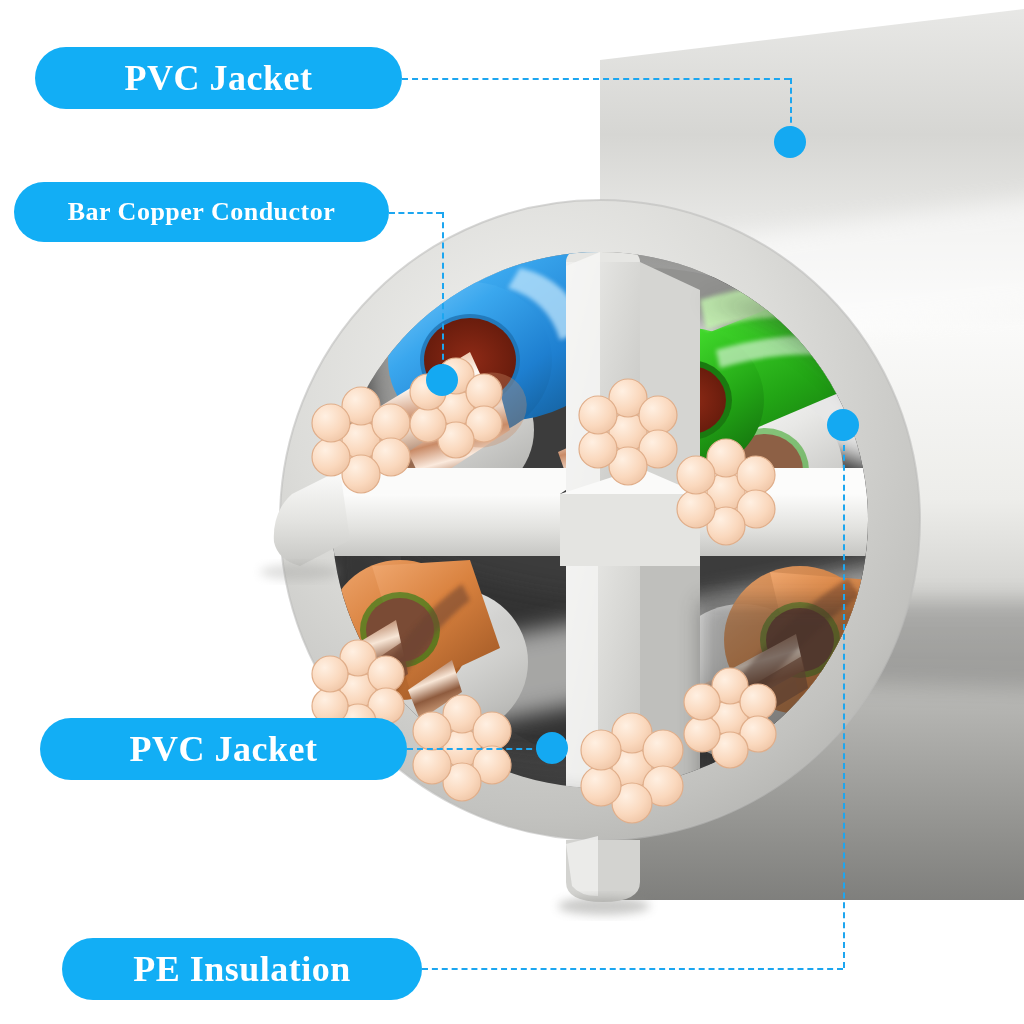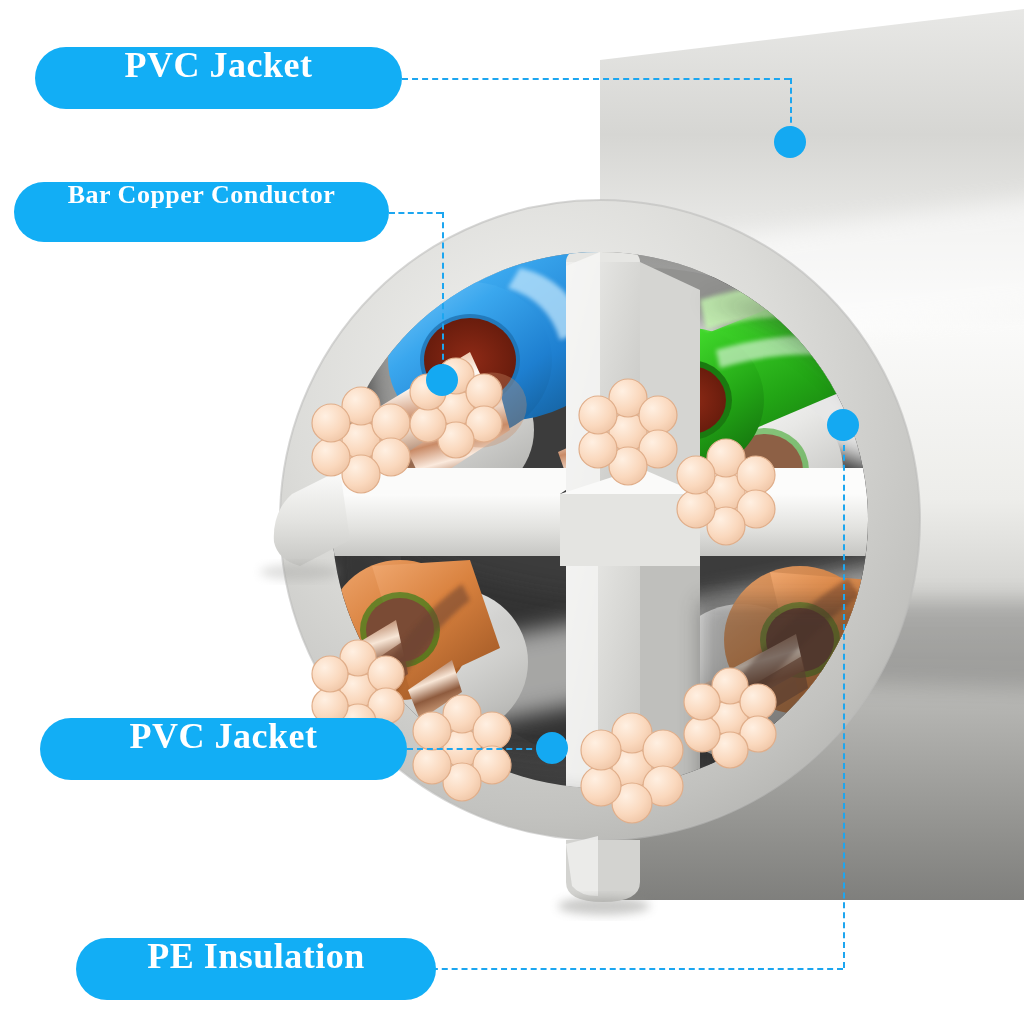--- a/index.html
+++ b/index.html
@@ -22,21 +22,21 @@
     position: absolute;
     inset: 0;
     width: 1024px;
     height: 1024px;
   }
 
   
   .pill {
     position: absolute;
     display: flex;
-    align-items: flex-start;
+    align-items: center;
     justify-content: center;
     box-sizing: border-box;
     border-radius: 999px;
     color: #ffffff;
     font-family: "Liberation Serif", serif;
     font-weight: bold;
     letter-spacing: 0.5px;
     white-space: nowrap;
     user-select: none;
     line-height: 1;
@@ -404,18 +404,18 @@
         <span>Bar  Copper  Conductor</span>
       </div>
       <div class="leader h" style="left: 407px; top: 748px; width: 145px; border-top-color: rgb(28, 166, 240);"></div>
       <div class="dot" style="left: 536px; top: 732px; width: 32px; height: 32px; background: rgb(20, 169, 242);"></div>
       <div class="pill" style="left: 40px; top: 718px; width: 367px; height: 62px; background: rgb(18, 174, 245); color: rgb(255, 255, 255); font-size: 36px;">
         <span>PVC  Jacket</span>
       </div>
       <div class="leader h" style="left: 422px; top: 968px; width: 421px; border-top-color: rgb(28, 166, 240);"></div>
       <div class="leader v" style="left: 843px; top: 425px; height: 543px; border-left-color: rgb(28, 166, 240);"></div>
       <div class="dot" style="left: 827px; top: 409px; width: 32px; height: 32px; background: rgb(20, 169, 242);"></div>
-      <div class="pill" style="left: 76px; top: 938px; width: 360px; height: 62px; background: rgb(18, 174, 245); color: rgb(255, 255, 255); font-size: 36px;">
+      <div class="pill" style="left: 62px; top: 938px; width: 360px; height: 62px; background: rgb(18, 174, 245); color: rgb(255, 255, 255); font-size: 36px;">
         <span>PE  Insulation</span>
       </div>
     </div>
 
 </div>
 
 </body></html>

